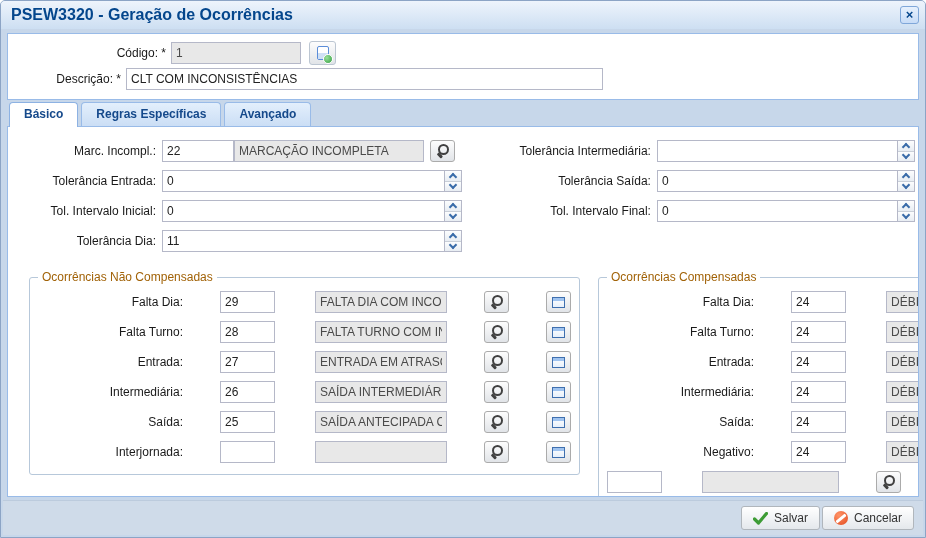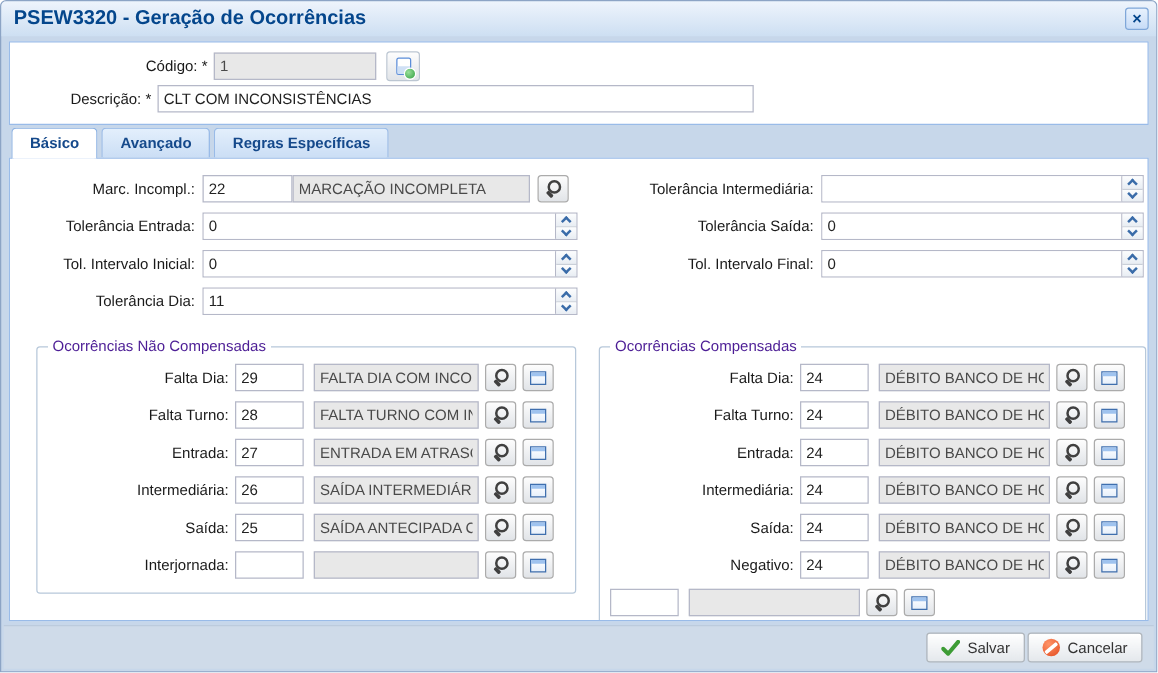--- a/index.html
+++ b/index.html
@@ -69,24 +69,24 @@
   .spinner { width:17px; border-left:1px solid #b5b8c8; display:flex; flex-direction:column; }
   .spin-btn { flex:1; background:linear-gradient(#fcfdfe,#e8edf3); display:flex; align-items:center;
     justify-content:center; cursor:pointer; }
   .spin-btn.up { border-bottom:1px solid #c9cfd8; }
   .chev { width:6px; height:6px; border-left:2px solid #3a6ca9; border-top:2px solid #3a6ca9; }
   .chev.up { transform:rotate(45deg); margin-top:3px; }
   .chev.down { transform:rotate(225deg); margin-bottom:3px; }
   
   .fieldsets { display:flex; margin-top:14px; align-items:flex-start; }
   fieldset { border:1px solid #b7c8da; border-radius:3px; padding:3px 8px 7px; }
-  legend { color:#4c1d95; padding:0 4px; font-size:12px; }
+  legend { color:#a16207; padding:0 4px; font-size:12px; }
   .fs-left { margin-left:21px; width:432px; }
   .fs-right { margin-left:18px; width:438px; }
-  .fs-row { display:flex; align-items:center; height:30px; }
+  .fs-row { display:flex; align-items:center; height:30px;gap:32px; }
   .fs-label { text-align:right; padding-right:5px; }
   .fs-left .fs-label { width:150px; }
   .fs-right .fs-label { width:152px; }
   .fs-code { width:55px; }
   .fs-desc { margin-left:8px; overflow:hidden; white-space:nowrap; }
   .fs-left .fs-desc { width:132px; }
   .fs-right .fs-desc { width:137px; }
   .fs-row .mini-btn { margin-left:5px; }
   
   .footer { flex:0 0 35px; margin:3px 2px 2px; background:#cfdbe9; border-top:1px solid #bccbdd;
@@ -118,22 +118,22 @@
       </button>
     </div>
     <div class="h-row">
       <label class="h-label descricao">Descrição: *</label>
       <input class="text-input descricao-input" value="CLT COM INCONSISTÊNCIAS" style="">
     </div>
   </div>
 
   <div class="tabstrip">
     <div class="tab active">Básico</div>
+    <div class="tab">Regras Específicas</div>
     <div class="tab">Avançado</div>
-    <div class="tab">Regras Específicas</div>
   </div>
 
   <div class="tab-body">
 
     <div class="form-grid">
       <div class="col-left">
 
         <div class="f-row">
           <label class="f-label">Marc. Incompl.:</label>
           <input class="text-input marc-code" value="22" style="">

